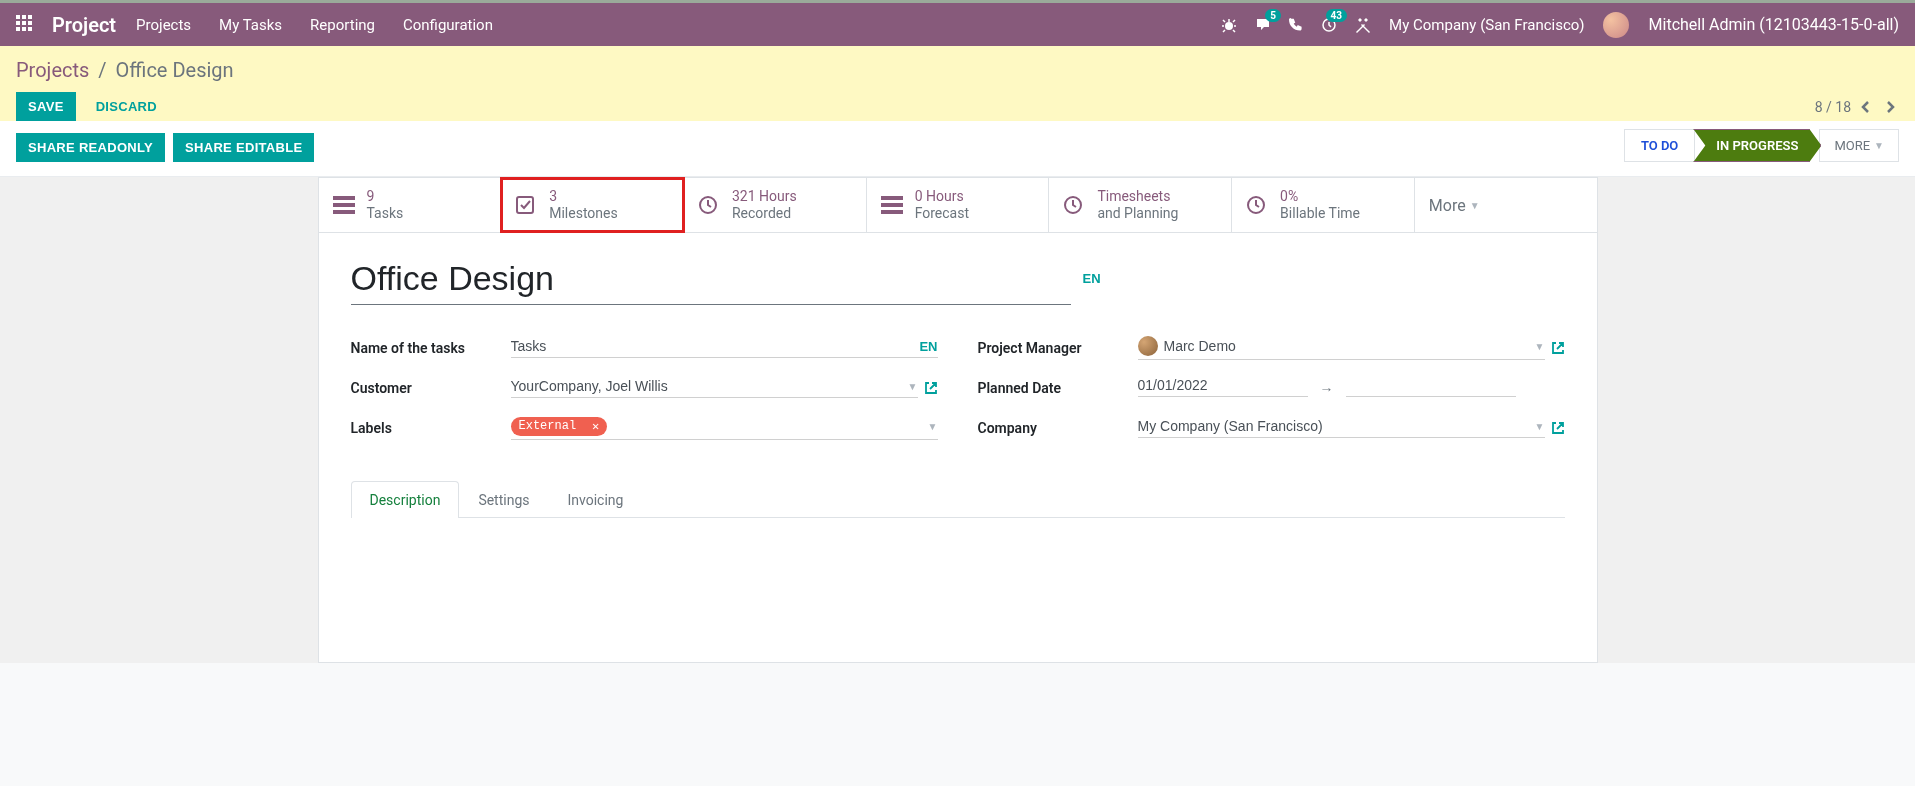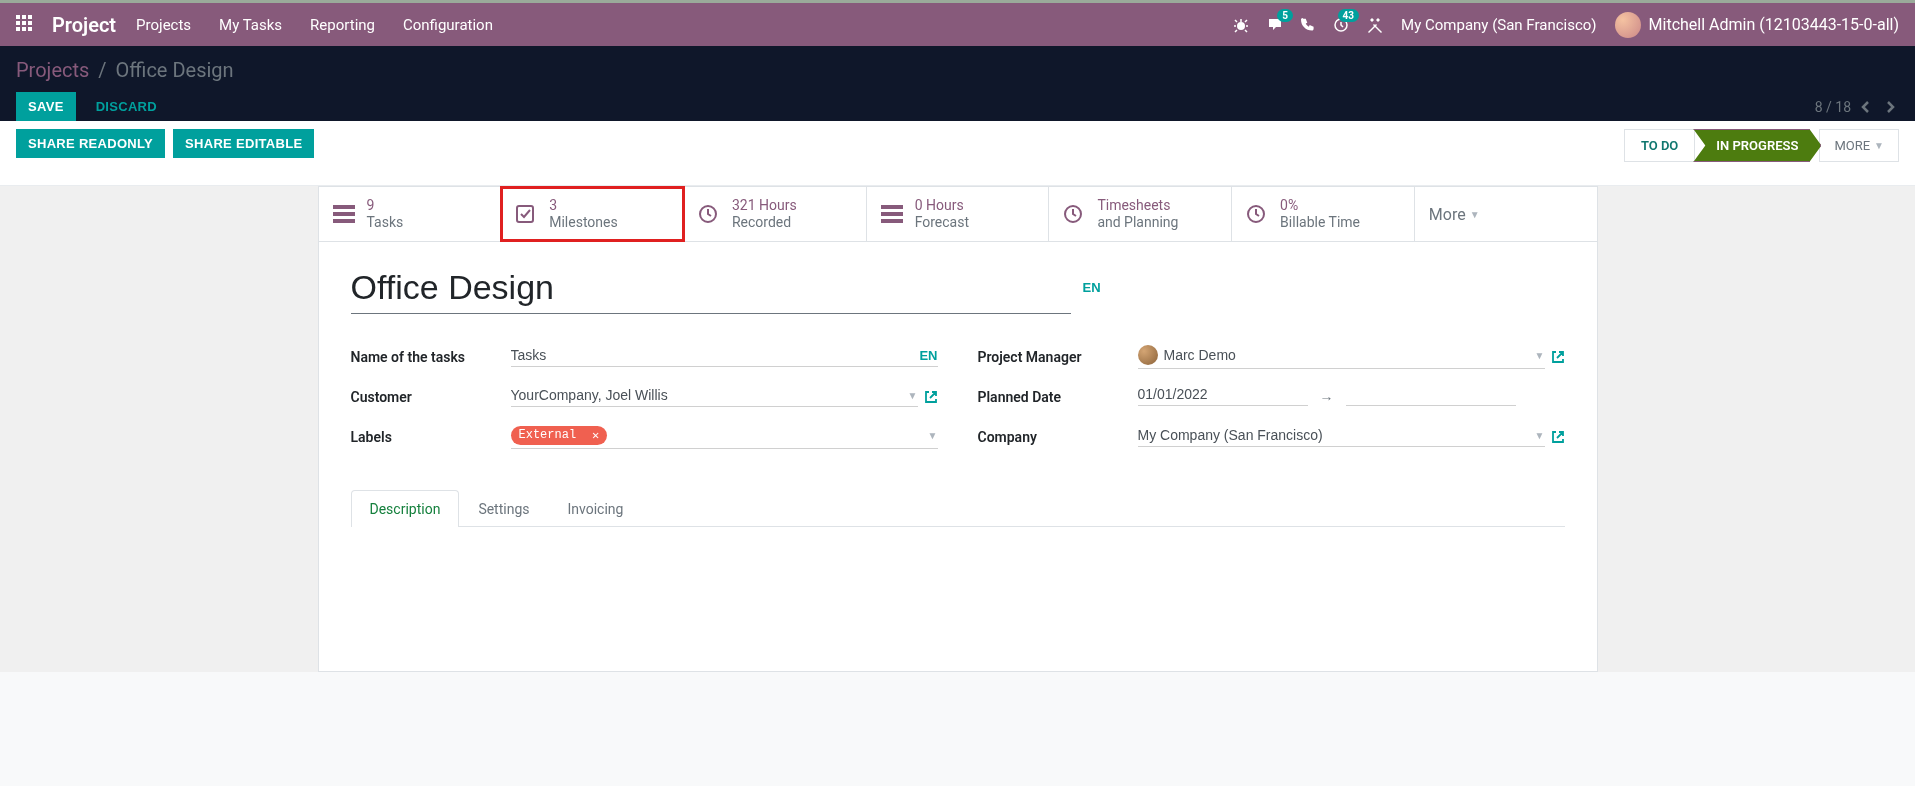--- a/index.html
+++ b/index.html
@@ -11,40 +11,40 @@
 .apps-icon { width: 20px; height: 20px; display: grid; grid-template-columns: repeat(3,4px); grid-template-rows: repeat(3,4px); gap: 2px; }
 .apps-icon span { background: #fff; }
 .brand { font-size: 20px; font-weight: 600; margin-left: 8px; margin-right: 12px; }
 .nav-menu { display: flex; gap: 28px; }
 .nav-menu a { color: #fff; text-decoration: none; font-size: 15px; }
 .nav-right { margin-left: auto; display: flex; align-items: center; gap: 18px; }
 .nav-icon { position: relative; color: #fff; font-size: 16px; }
 .badge { position: absolute; top: -8px; right: -10px; background: #00a09d; color: #fff; font-size: 10px; border-radius: 8px; padding: 1px 5px; font-weight: bold; }
 .company-name { font-size: 15px; }
 .avatar { width: 26px; height: 26px; border-radius: 50%; background: radial-gradient(circle at 30% 30%, #f4c2a1, #c88); }
-.user-block { display: flex; align-items: center; gap: 8px; }
-
-
-.control-panel { background: #0f172a; padding: 12px 16px 0; }
+.user-block { display: flex; align-items: center; gap: 20px; }
+
+
+.control-panel { background: #fef9c3; padding: 12px 16px 0; }
 .breadcrumb { font-size: 20px; margin-bottom: 10px; }
 .breadcrumb a { color: #875a7b; text-decoration: none; }
 .breadcrumb .sep { color: #6c757d; margin: 0 4px; }
 .breadcrumb .current { color: #6c757d; }
 .action-row { display: flex; align-items: center; }
 .btn { border: none; padding: 7px 12px; font-size: 13px; font-weight: 600; cursor: pointer; letter-spacing: 0.3px; }
 .btn-primary { background: #00a09d; color: #fff; }
 .btn-link { background: transparent; color: #00a09d; margin-left: 8px; }
 .pager { margin-left: auto; display: flex; align-items: center; gap: 6px; color: #6c757d; font-size: 14px; }
 .pager-btn { background: none; border: none; color: #6c757d; cursor: pointer; font-size: 16px; padding: 4px; }
 
 
-.status-line { background: #fff; display: flex; align-items: flex-start; padding: 8px 16px 23px; border-bottom: 1px solid #e9ecef; }
+.status-line { background: #fff; display: flex; align-items: flex-end; padding: 8px 16px 14px; border-bottom: 1px solid #e9ecef; }
 .share-btns { display: flex; gap: 8px; }
 .status-bar { margin-left: auto; display: flex; align-items: center; }
-.status-stage { padding: 8px 16px; font-size: 13px; font-weight: 600; color: #0f766e; position: relative; border: 1px solid #dee2e6; background: #fff; }
+.status-stage { padding: 8px 16px; font-size: 13px; font-weight: 600; color: #1d4ed8; position: relative; border: 1px solid #dee2e6; background: #fff; }
 .status-stage.active { background: #4d7c0f; color: #fff; border-color: #875a7b; clip-path: polygon(0 0, calc(100% - 12px) 0, 100% 50%, calc(100% - 12px) 100%, 0 100%, 12px 50%); padding: 8px 22px; margin: 0 -2px; }
 .status-more { padding: 8px 14px; font-size: 13px; color: #6c757d; border: 1px solid #dee2e6; display: flex; align-items: center; gap: 4px; }
 
 
 .sheet-bg { background: #f0f0f0; padding: 0; }
 .sheet { background: #fff; max-width: 1280px; margin: 0 auto; border: 1px solid #dee2e6; }
 
 
 .stat-row { display: flex; border-bottom: 1px solid #dee2e6; }
 .stat-btn { flex: 1; display: flex; align-items: center; gap: 10px; padding: 10px 14px; border-right: 1px solid #dee2e6; cursor: pointer; min-height: 54px; }

